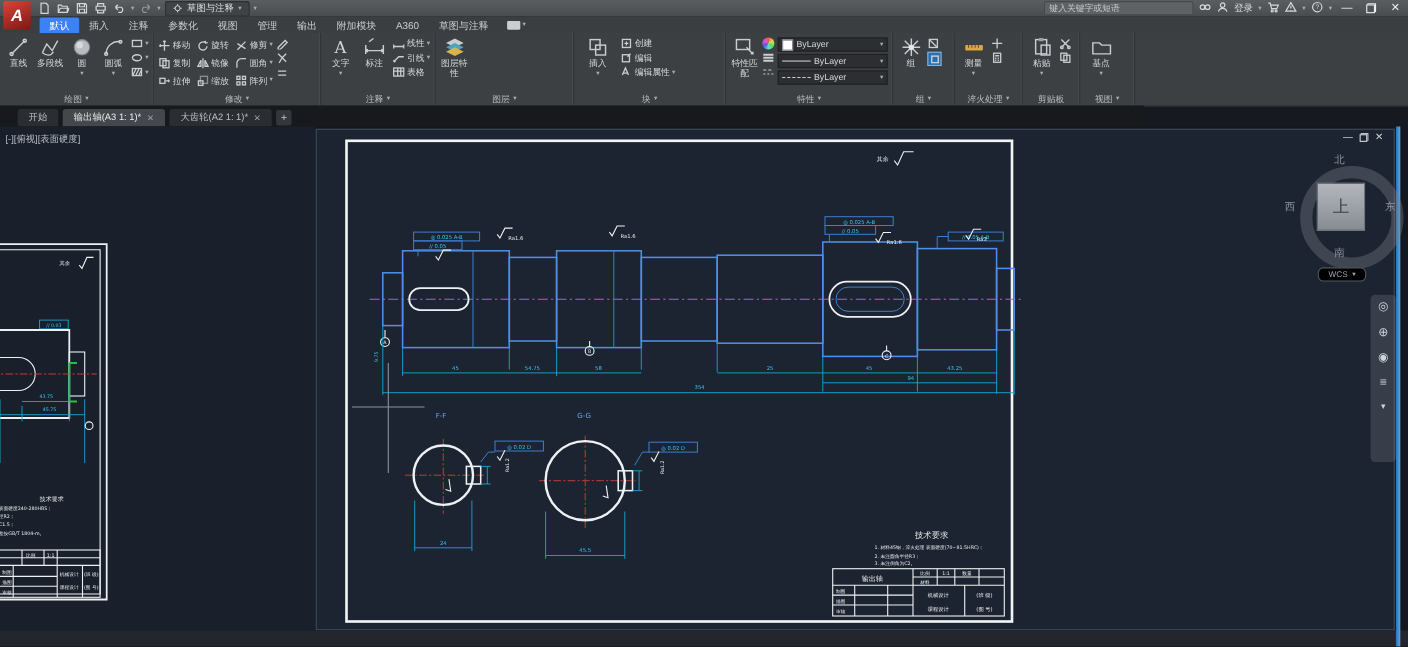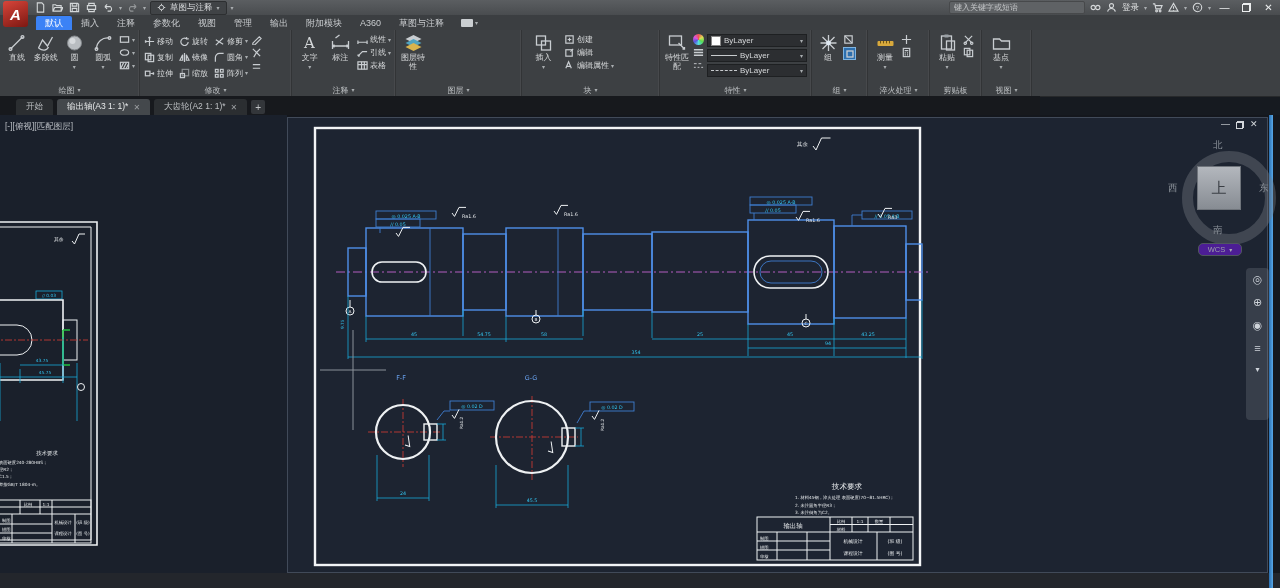--- a/index.html
+++ b/index.html
@@ -62,21 +62,21 @@
   .vplabel{position:absolute;left:5px;top:6px;font-size:8.5px;color:#b9bdc3;z-index:3}
   .wctrl{position:absolute;left:1221px;top:5px;display:flex;gap:6px;z-index:4;align-items:center}
   .wctrl span{color:#d3d7db;font-size:9px;line-height:1}
   .wres2{position:relative;width:8px;height:8px}
   .wres2:before{content:"";position:absolute;right:0;top:0;width:5px;height:5px;border:1px solid #d3d7db}
   .wres2:after{content:"";position:absolute;left:0;bottom:0;width:5px;height:5px;border:1px solid #d3d7db;background:#1d2431}
   .vcube{position:absolute;left:1171px;top:25px;width:94px;height:94px;z-index:3}
   .vring{position:absolute;left:11px;top:11px;width:72px;height:72px;border-radius:50%;border:11px solid rgba(120,126,134,.38)}
   .vlet{position:absolute;color:#8d939b;font-size:9.5px}
   .vface{position:absolute;left:26px;top:26px;width:42px;height:42px;background:linear-gradient(#b3b7bd,#878c93);display:flex;align-items:center;justify-content:center;color:#3a3e44;font-size:15px;border:1px solid #6f747b}
-  .wcs{position:absolute;left:1198px;top:128px;width:42px;height:11px;background:#4c1d95;border:1px solid #50565f;border-radius:5px;color:#9aa0a8;font-size:7.5px;display:flex;align-items:center;justify-content:center;gap:4px;z-index:3}
+  .wcs{position:absolute;left:1198px;top:128px;width:42px;height:11px;background:#000000;border:1px solid #50565f;border-radius:5px;color:#9aa0a8;font-size:7.5px;display:flex;align-items:center;justify-content:center;gap:4px;z-index:3}
   .navbar{position:absolute;left:1246px;top:153px;width:23px;height:152px;background:rgba(150,156,164,.22);border-radius:4px;display:flex;flex-direction:column;align-items:center;padding-top:6px;gap:12px;color:#cfd4da;font-size:11px;z-index:3;box-sizing:border-box}
   .navbar span{line-height:1}
   
   #cv{position:absolute;left:0;top:0;width:1280px;height:473px;z-index:2}
   #cv line,#cv path,#cv rect,#cv circle,#cv polyline{fill:none}
   #cv text{stroke:none;font-family:"DejaVu Sans",sans-serif}
   .lw{stroke:#eef1f3;stroke-width:1.6}
   .lw2{stroke:#eef1f3;stroke-width:1}
   .lb{stroke:#4f8fe8;stroke-width:1.4}
   .lb1{stroke:#3f7ed0;stroke-width:.9}
@@ -605,21 +605,21 @@
         <span class="fx">✕</span>
       </div>
     <div class="fplus">+</div>
   </div>
 
   <div class="canvas">
     <div class="lwin"></div>
     <div class="dwin"></div>
     <div class="bstrip"></div>
     <div class="bluedge"></div>
-    <div class="vplabel">[-][俯视][匹配图层]</div>
+    <div class="vplabel">[-][俯视][表面硬度]</div>
     <div class="wctrl">
       <span>—</span>
       <span class="wres2"></span>
       <span>✕</span>
     </div>
 
     <div class="vcube">
       <div class="vring"></div>
       <span class="vlet" style="left:42px;top:-1px">北</span>
       <span class="vlet" style="left:42px;top:84px">南</span>

